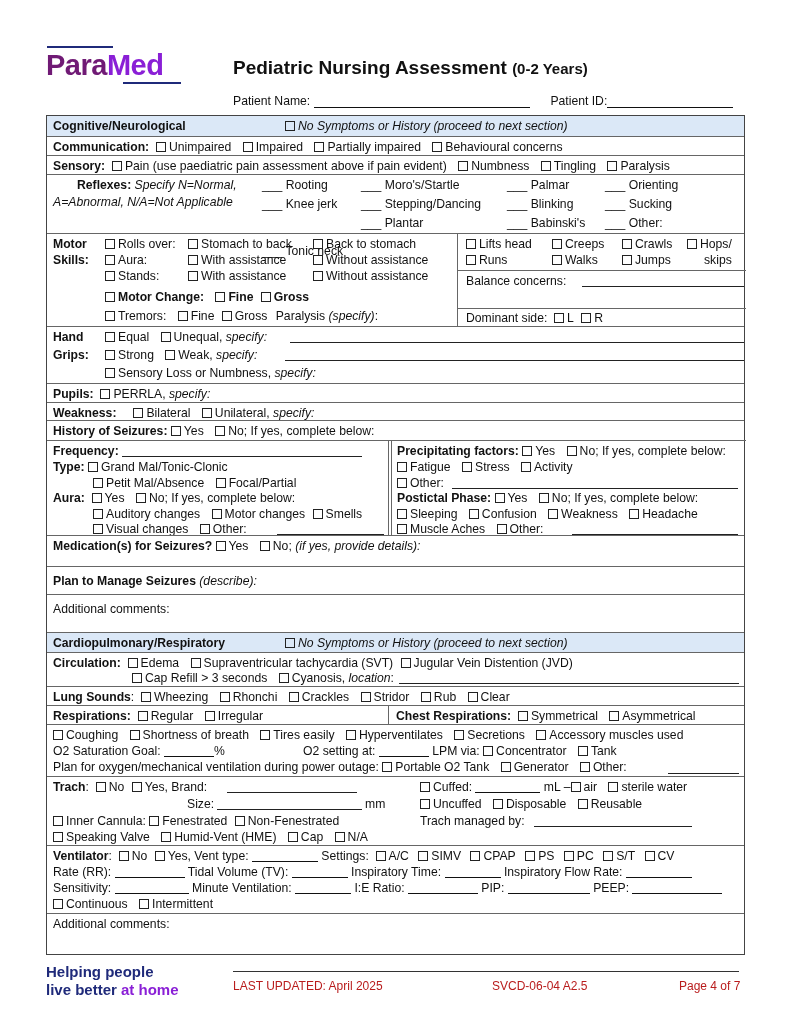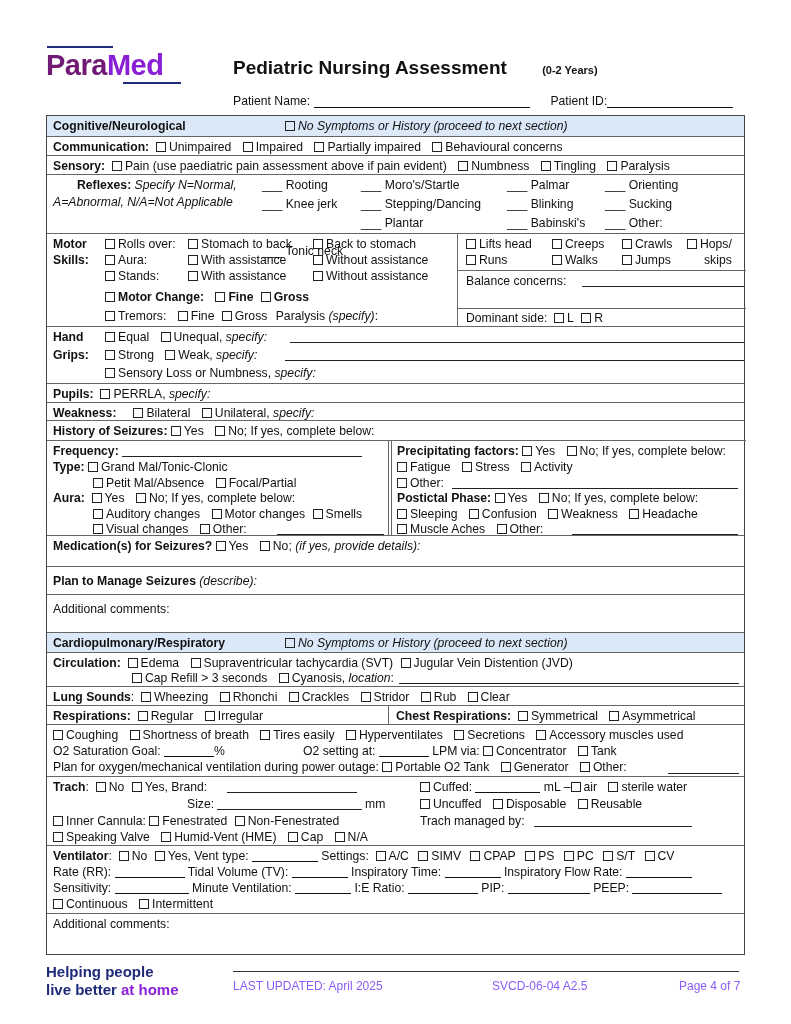--- a/index.html
+++ b/index.html
@@ -6,21 +6,21 @@
   html, body { width: 791px; height: 1024px; background: #fff; overflow: hidden; }
   body { font-family: "Liberation Sans", sans-serif; color: #111; font-size: 12.2px; position: relative; }
   .abs { position: absolute; }
   .logo { left: 46px; top: 45px; width: 135px; height: 42px; }
   .logo .bar-top { position: absolute; left: 1px; top: 1px; width: 66px; height: 2px; background: #1f2a7a; }
   .logo .bar-bot { position: absolute; left: 77px; top: 37px; width: 58px; height: 2px; background: #1f2a7a; }
   .logo .txt { position: absolute; left: 0; top: 4px; font-size: 29px; font-weight: bold; letter-spacing: -0.5px; line-height: 32px; }
   .logo .para { color: #701a75; text-align: right; }
   .logo .med { color: #8a1fd6; }
   .title { left: 233px; top: 57px; font-size: 19px; font-weight: bold; white-space: nowrap; }
-  .title .sub { font-size: 11px; margin-left: 30px; }
+  .title .sub { font-size: 15px; }
   .pt-row { left: 233px; top: 94px; font-size: 12.2px; white-space: nowrap; }
   .uline { display: inline-block; border-bottom: 1px solid #111; vertical-align: bottom; height: 13px; }
 
   .form { left: 46px; top: 115px; width: 699px; border: 1.5px solid #444; }
   .row { border-top: 1px solid #666; position: relative; padding: 2px 6px; line-height: 16px; }
   .row:first-child { border-top: none; }
   .hdr { background: #dbe8f7; font-weight: bold; }
   .hdr .nsym { position: absolute; left: 238px; top: 2px; font-weight: normal; font-style: italic; }
   b, .b { font-weight: bold; }
   i, .i { font-style: italic; }
@@ -28,21 +28,21 @@
   .it { margin-right: 8px; white-space: nowrap; }
   .ln { position: absolute; white-space: nowrap; }
   .hl { position: absolute; border-bottom: 1px solid #222; height: 1px; }
   .vl { position: absolute; border-left: 1px solid #666; }
   .hz { position: absolute; border-top: 1px solid #666; }
   .blank { display: inline-block; border-bottom: 1px solid #111; height: 12px; vertical-align: -2px; }
 
   .footer-tag { left: 46px; top: 963px; font-weight: bold; font-size: 15px; line-height: 18px; color: #1f2a7a; }
   .footer-tag .accent { color: #8a1fd6; }
   .footer-rule { left: 233px; top: 971px; width: 506px; border-top: 1px solid #333; }
-  .footer-text { top: 979px; font-size: 12px; color: #8b5cf6; white-space: nowrap; }
+  .footer-text { top: 979px; font-size: 12px; color: #b91c1c; white-space: nowrap; }
 </style>
 </head>
 <body>
 
 <div class="abs logo">
   <div class="bar-top"></div>
   <div class="txt"><span class="para">Para</span><span class="med">Med</span></div>
   <div class="bar-bot"></div>
 </div>
 

